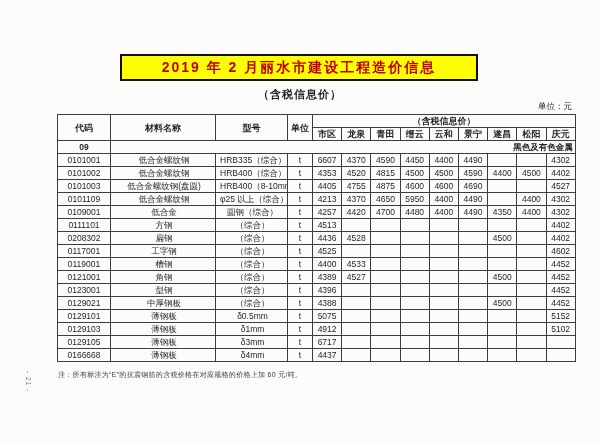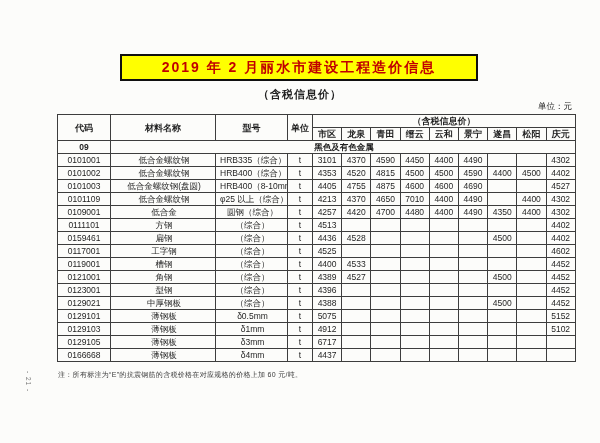--- a/index.html
+++ b/index.html
@@ -45,21 +45,21 @@
   .price-table th, .price-table td {
     border: 1px solid var(--line);
     font-size: 8.5px; line-height: 10px;
     padding: 0 2px; height: 13px;
     overflow: hidden; white-space: nowrap;
     text-align: center; font-weight: normal;
   }
   .price-table thead th { font-weight: bold; font-size: 9px; }
   .price-table td.name, .price-table td.model { text-align: center; padding-left: 4px; }
   .price-table tr.section-row td { font-weight: bold; }
-  .price-table tr.section-row td.name { text-align: center; }
+  .price-table tr.section-row td.name { text-align: right; }
   .footnote {
     position: absolute; left: 58px; top: 370px;
     font-size: 7px; color: #3a3a3a; letter-spacing: 0.3px;
   }
   .page-number {
     position: absolute; left: 18px; top: 378px;
     transform: rotate(90deg); transform-origin: center;
     font-size: 6.5px; color: #777; letter-spacing: 1px; white-space: nowrap;
   }
 </style>
@@ -105,21 +105,21 @@
   <tbody>
       <tr class="section-row">
         <td>09</td>
         <td class="name" colspan="12">黑色及有色金属</td>
       </tr>
       <tr>
         <td>0101001</td>
         <td class="name">低合金螺纹钢</td>
         <td class="model">HRB335（综合）</td>
         <td>t</td>
-        <td>3101</td>
+        <td>6607</td>
         <td>4370</td>
         <td>4590</td>
         <td>4450</td>
         <td>4400</td>
         <td>4490</td>
         <td></td>
         <td></td>
         <td>4302</td>
       </tr>
       <tr>
@@ -153,21 +153,21 @@
         <td>4527</td>
       </tr>
       <tr>
         <td>0101109</td>
         <td class="name">低合金螺纹钢</td>
         <td class="model">φ25 以上（综合）</td>
         <td>t</td>
         <td>4213</td>
         <td>4370</td>
         <td>4650</td>
-        <td>7010</td>
+        <td>5950</td>
         <td>4400</td>
         <td>4490</td>
         <td></td>
         <td>4400</td>
         <td>4302</td>
       </tr>
       <tr>
         <td>0109001</td>
         <td class="name">低合金</td>
         <td class="model">圆钢（综合）</td>
@@ -191,21 +191,21 @@
         <td></td>
         <td></td>
         <td></td>
         <td></td>
         <td></td>
         <td></td>
         <td></td>
         <td>4402</td>
       </tr>
       <tr>
-        <td>0159461</td>
+        <td>0208302</td>
         <td class="name">扁钢</td>
         <td class="model">（综合）</td>
         <td>t</td>
         <td>4436</td>
         <td>4528</td>
         <td></td>
         <td></td>
         <td></td>
         <td></td>
         <td>4500</td>

